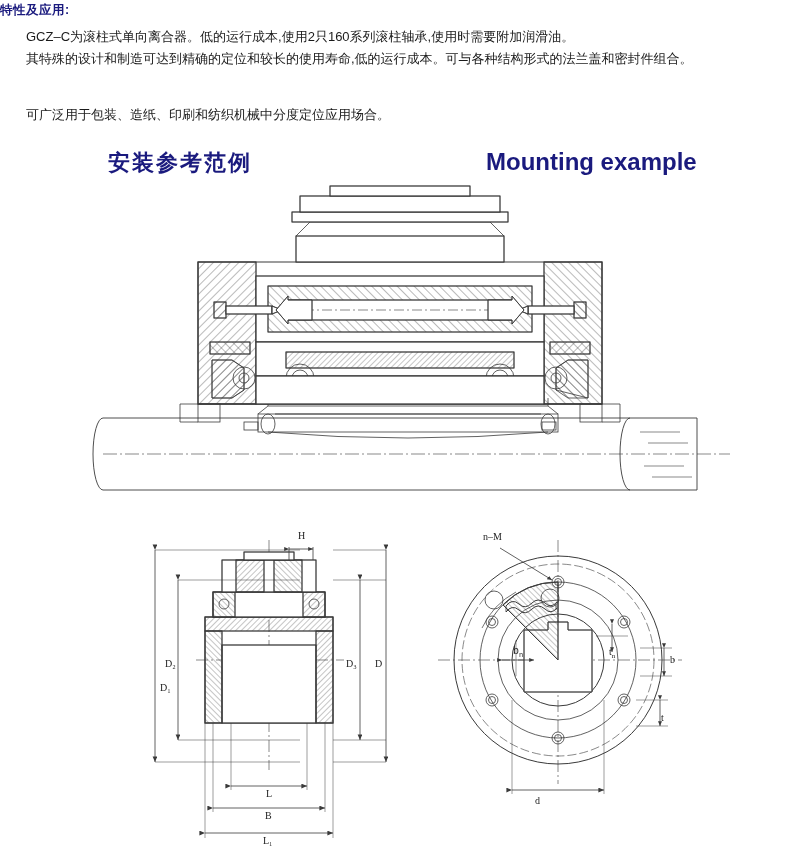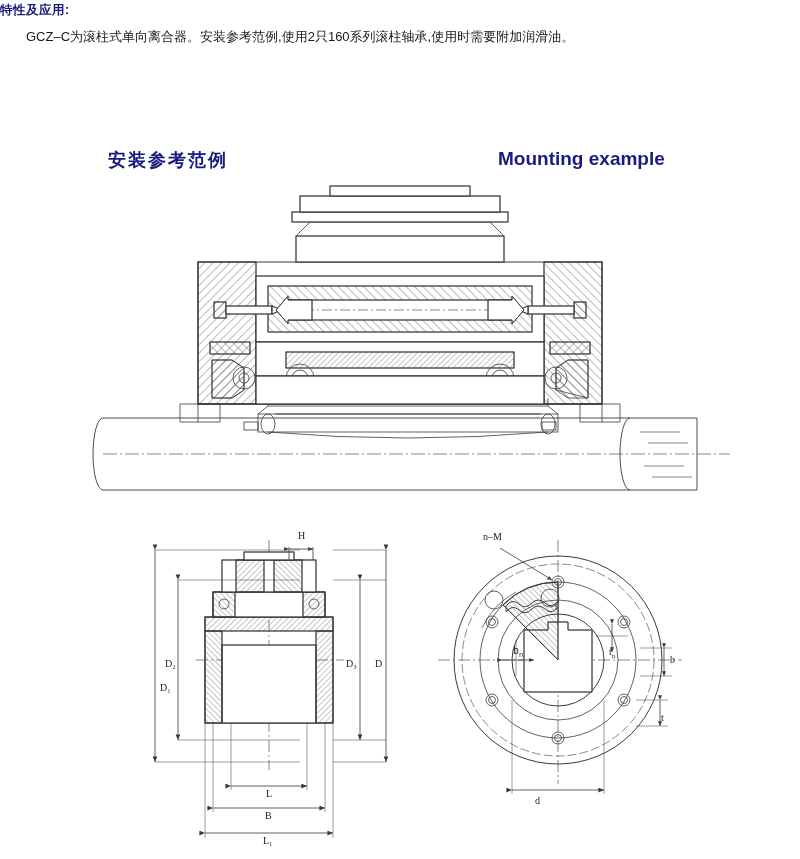--- a/index.html
+++ b/index.html
@@ -13,41 +13,43 @@
   .para{
     position:absolute;color:#1a1a1a;font-size:13px;line-height:21px;
     text-align:justify;
   }
   .p1{left:0px;top:26px;width:790px;text-indent:26px;}
   .p2{left:0px;top:48px;width:790px;text-indent:26px;}
   .p3{left:0px;top:104px;width:790px;text-indent:26px;}
 
   .head-cn{
     position:absolute;left:108px;top:148px;
-    font-size:18px;font-weight:bold;color:#1a1a7e;letter-spacing:2px;
+    font-size:22px;font-weight:bold;color:#1a1a7e;letter-spacing:2px;
   }
   .head-en{
-    position:absolute;left:498px;top:148px;
-    font-size:19px;font-weight:bold;color:#1a1a7e;letter-spacing:0px;
+    position:absolute;left:486px;top:148px;
+    font-size:24px;font-weight:bold;color:#1a1a7e;letter-spacing:0px;
   }
 
   .fig{position:absolute;left:0;top:0;width:800px;height:859px;pointer-events:none;}
   .lbl{
     position:absolute;font-size:10px;color:#222;font-family:"Liberation Serif","DejaVu Serif",serif;
   }
   .lbl sub{font-size:7px;}
 </style>
 </head>
 <body>
 
 <div class="page">
 
   <div class="sec-title">特性及应用:</div>
 
-  <div class="para p1">GCZ–C为滚柱式单向离合器。安装参考范例,使用2只160系列滚柱轴承,使用时需要附加润滑油。</div>
+  <div class="para p1">GCZ–C为滚柱式单向离合器。低的运行成本,使用2只160系列滚柱轴承,使用时需要附加润滑油。</div>
+  <div class="para p2">其特殊的设计和制造可达到精确的定位和较长的使用寿命,低的运行成本。可与各种结构形式的法兰盖和密封件组合。</div>
+  <div class="para p3">可广泛用于包装、造纸、印刷和纺织机械中分度定位应用场合。</div>
 
   <div class="head-cn">安装参考范例</div>
   <div class="head-en">Mounting example</div>
 
   <svg class="fig" viewBox="0 0 800 859">
     <defs>
       <pattern id="hatchR" width="6" height="6" patternTransform="rotate(45)" patternUnits="userSpaceOnUse">
         <line x1="0" y1="0" x2="0" y2="6" stroke="#3a3a3a" stroke-width="0.7"></line>
       </pattern>
       <pattern id="hatchL" width="6" height="6" patternTransform="rotate(-45)" patternUnits="userSpaceOnUse">

